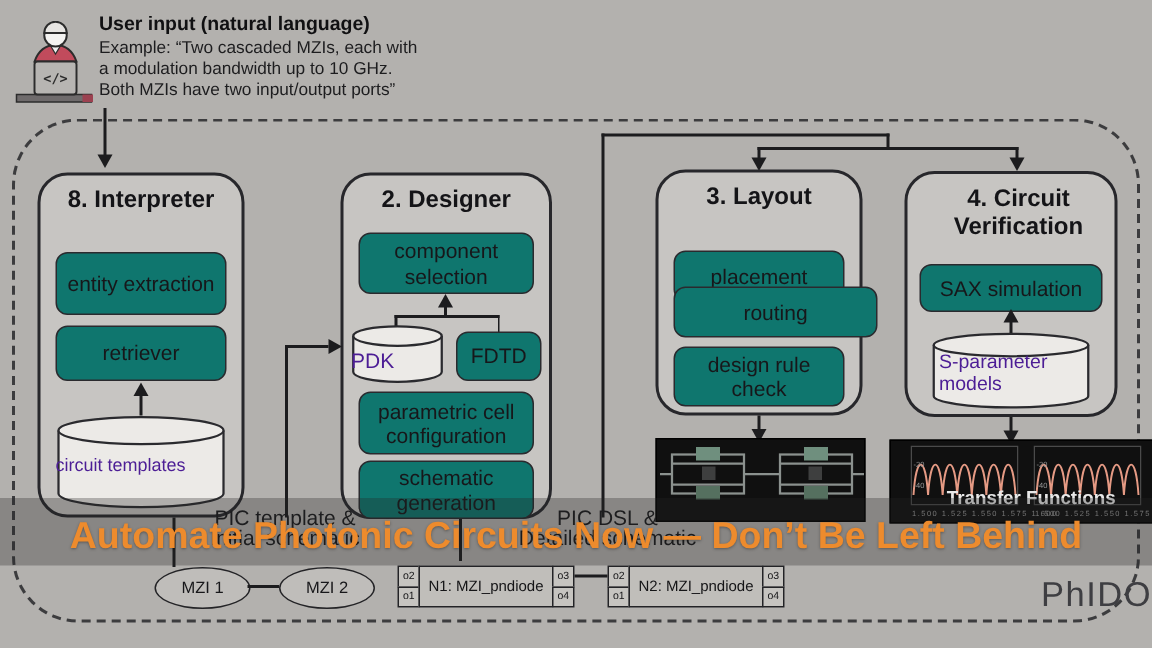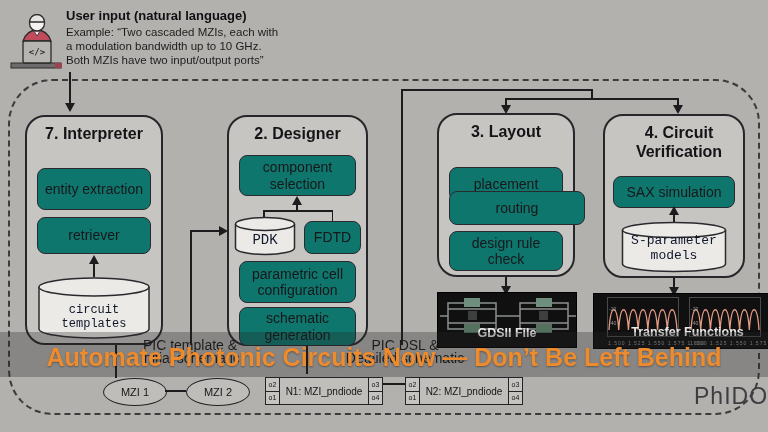--- a/index.html
+++ b/index.html
@@ -13,21 +13,21 @@
   .ah-right{position:absolute;width:0;height:0;border-top:5px solid transparent;border-bottom:5px solid transparent;border-left:9px solid #1c1c1e;}
   
   .phido-border{position:absolute;left:8px;top:79px;width:748px;height:332px;
     border:2px dashed #3c3c3e;border-radius:44px;}
   
   .stage{position:absolute;background:#c7c5c2;border:2px solid #27272b;border-radius:20px;box-sizing:border-box;}
   .stage-title{width:100%;text-align:center;font-weight:bold;font-size:16px;line-height:19px;color:#141417;padding-top:7px;}
   .ibox{position:absolute;background:#0f766e;border:1.5px solid #2a2a2e;border-radius:8px;
     font-size:14px;line-height:16.5px;color:#17171a;display:flex;align-items:center;justify-content:center;
     text-align:center;padding:2px 5px;box-sizing:border-box;}
-  .cyl-label{position:absolute;width:100%;text-align:center;color:#0f172a;font-family:Liberation Mono, monospace;}
+  .cyl-label{position:absolute;width:100%;text-align:left;color:#4c1d95;}
   
   .ui-title{font-weight:bold;font-size:13px;color:#101012;}
   .ui-line{font-size:11.5px;line-height:14px;color:#1d1d1f;}
   
   .thumb{position:absolute;background:#101010;border:1px solid #000;box-sizing:border-box;}
   .thumb-label{position:absolute;width:100%;text-align:center;font-weight:bold;font-size:12.5px;color:#e9e9e9;}
   .tf-ticks{position:absolute;font-size:5px;color:#9a9a9a;letter-spacing:1px;white-space:nowrap;}
   
   .sch-label{position:absolute;width:150px;text-align:center;font-size:14px;line-height:13px;color:#1b1b1d;}
   .oval{position:absolute;border:1.5px solid #232326;border-radius:50%;background:#bfbdba;
@@ -69,21 +69,21 @@
 <div class="ln" style="left:401px;top:89px;width:2px;height:256px;"></div>
 <div class="ln" style="left:401px;top:89px;width:192px;height:2px;"></div>
 <div class="ln" style="left:591px;top:89px;width:2px;height:10px;"></div>
 <div class="ln" style="left:505px;top:98px;width:174px;height:2px;"></div>
 <div class="ln" style="left:505px;top:98px;width:2px;height:8px;"></div>
 <div class="ah-down" style="left:501px;top:105px;"></div>
 <div class="ln" style="left:677px;top:98px;width:2px;height:8px;"></div>
 <div class="ah-down" style="left:673px;top:105px;"></div>
 
 <div class="stage" style="left:25px;top:115px;width:138px;height:230px;">
-  <div class="stage-title">7. Interpreter</div>
+  <div class="stage-title">8. Interpreter</div>
 </div>
 <div class="ibox" style="left:37px;top:168px;width:114px;height:42px;">entity extraction</div>
 <div class="ibox" style="left:37px;top:217px;width:114px;height:37px;">retriever</div>
 <div class="ln" style="left:93px;top:263px;width:2px;height:14px;"></div>
 <div class="ah-up" style="left:89px;top:255px;"></div>
 <svg class="abs" style="left:37px;top:276px;" width="114" height="64" viewBox="0 0 114 64">
   <path d="M2 11 v42 a55 9 0 0 0 110 0 v-42" fill="#eceae7" stroke="#2a2a2e" stroke-width="1.5"></path>
   <ellipse cx="57" cy="11" rx="55" ry="9" fill="#eceae7" stroke="#2a2a2e" stroke-width="1.5"></ellipse>
 </svg>
 <div class="cyl-label" style="left:37px;top:303px;width:114px;font-size:12px;">circuit templates</div>
@@ -141,21 +141,20 @@
     </g>
     <g fill="#55705f">
       <rect x="26" y="31" width="16" height="9"></rect>
       <rect x="98" y="31" width="16" height="9"></rect>
     </g>
     <g fill="#3e3f3f">
       <rect x="30" y="18" width="9" height="9"></rect>
       <rect x="101" y="18" width="9" height="9"></rect>
     </g>
   </svg>
-  <div class="thumb-label" style="bottom:7px;">GDSII File</div>
 </div>
 
 <div class="stage" style="left:603px;top:114px;width:142px;height:164px;">
   <div class="stage-title" style="padding-left:18px;padding-right:8px;box-sizing:border-box;">4. Circuit Verification</div>
 </div>
 <div class="ibox" style="left:613px;top:176px;width:122px;height:32px;">SAX simulation</div>
 <div class="ln" style="left:673px;top:213px;width:2px;height:9px;"></div>
 <div class="ah-up" style="left:669px;top:206px;"></div>
 <svg class="abs" style="left:621px;top:221px;" width="106" height="52" viewBox="0 0 106 52">
   <path d="M1.5 9 v34 a51 7.5 0 0 0 103 0 v-34" fill="#eceae7" stroke="#2a2a2e" stroke-width="1.5"></path>

